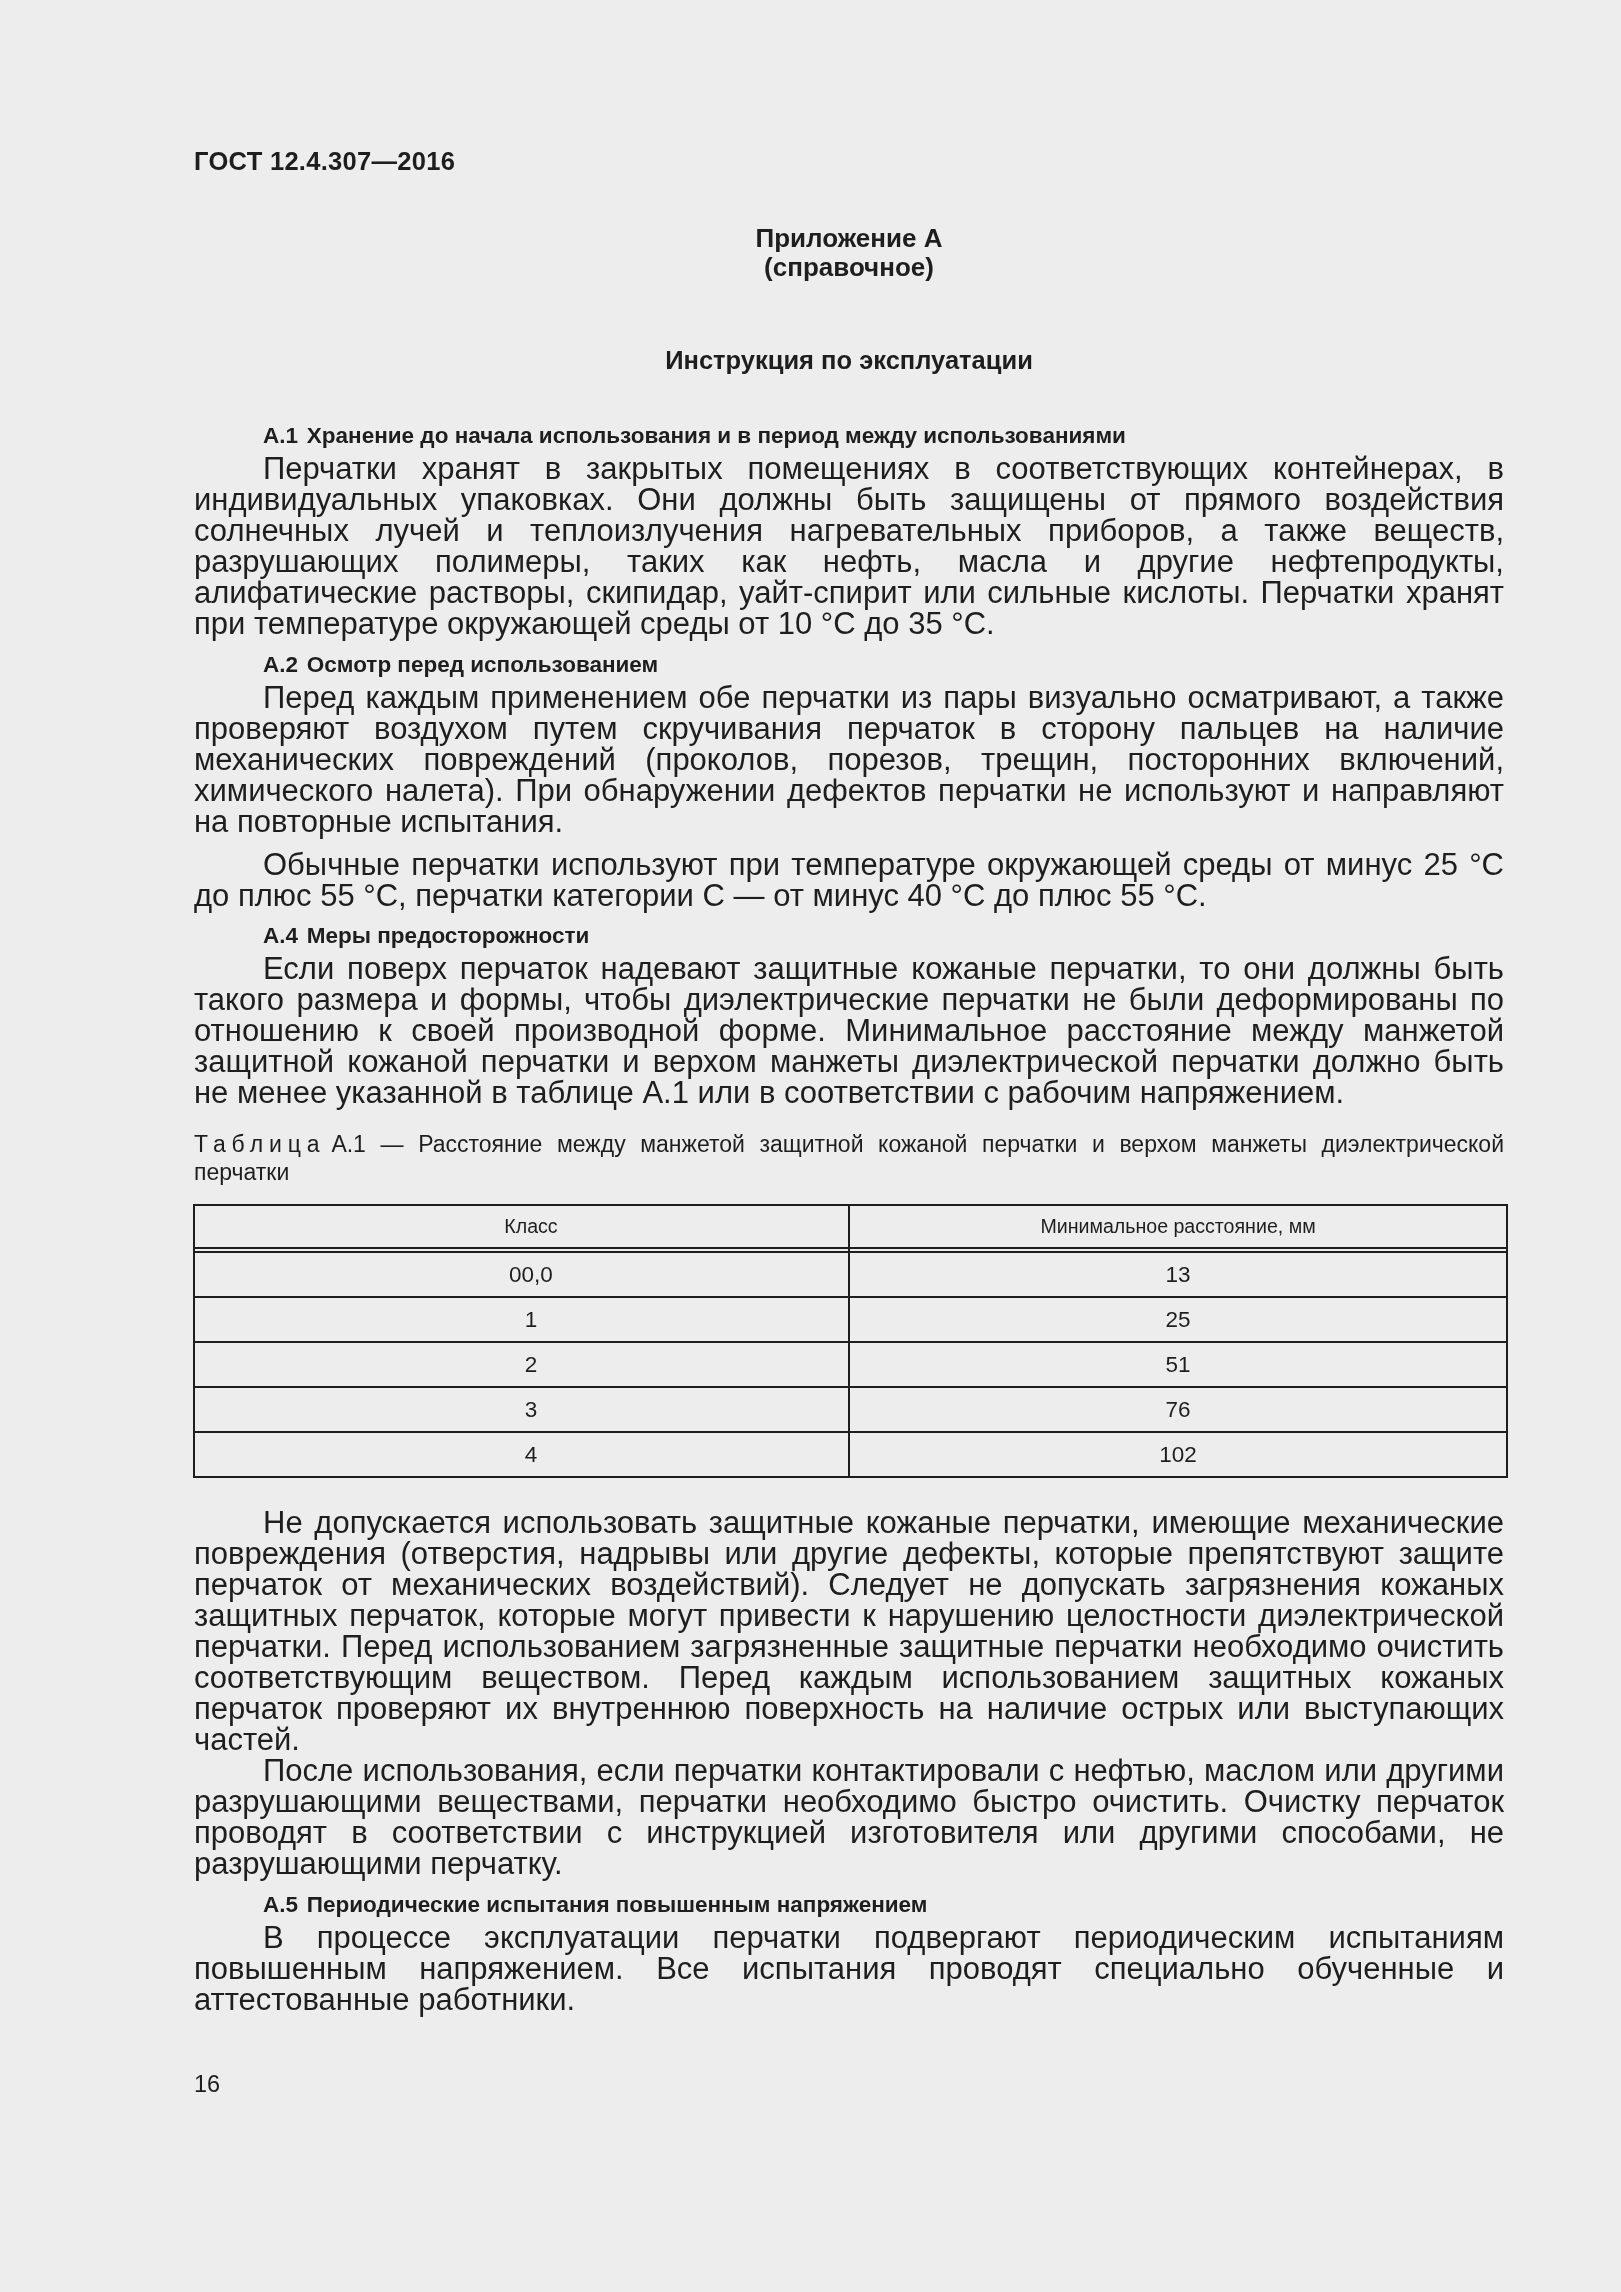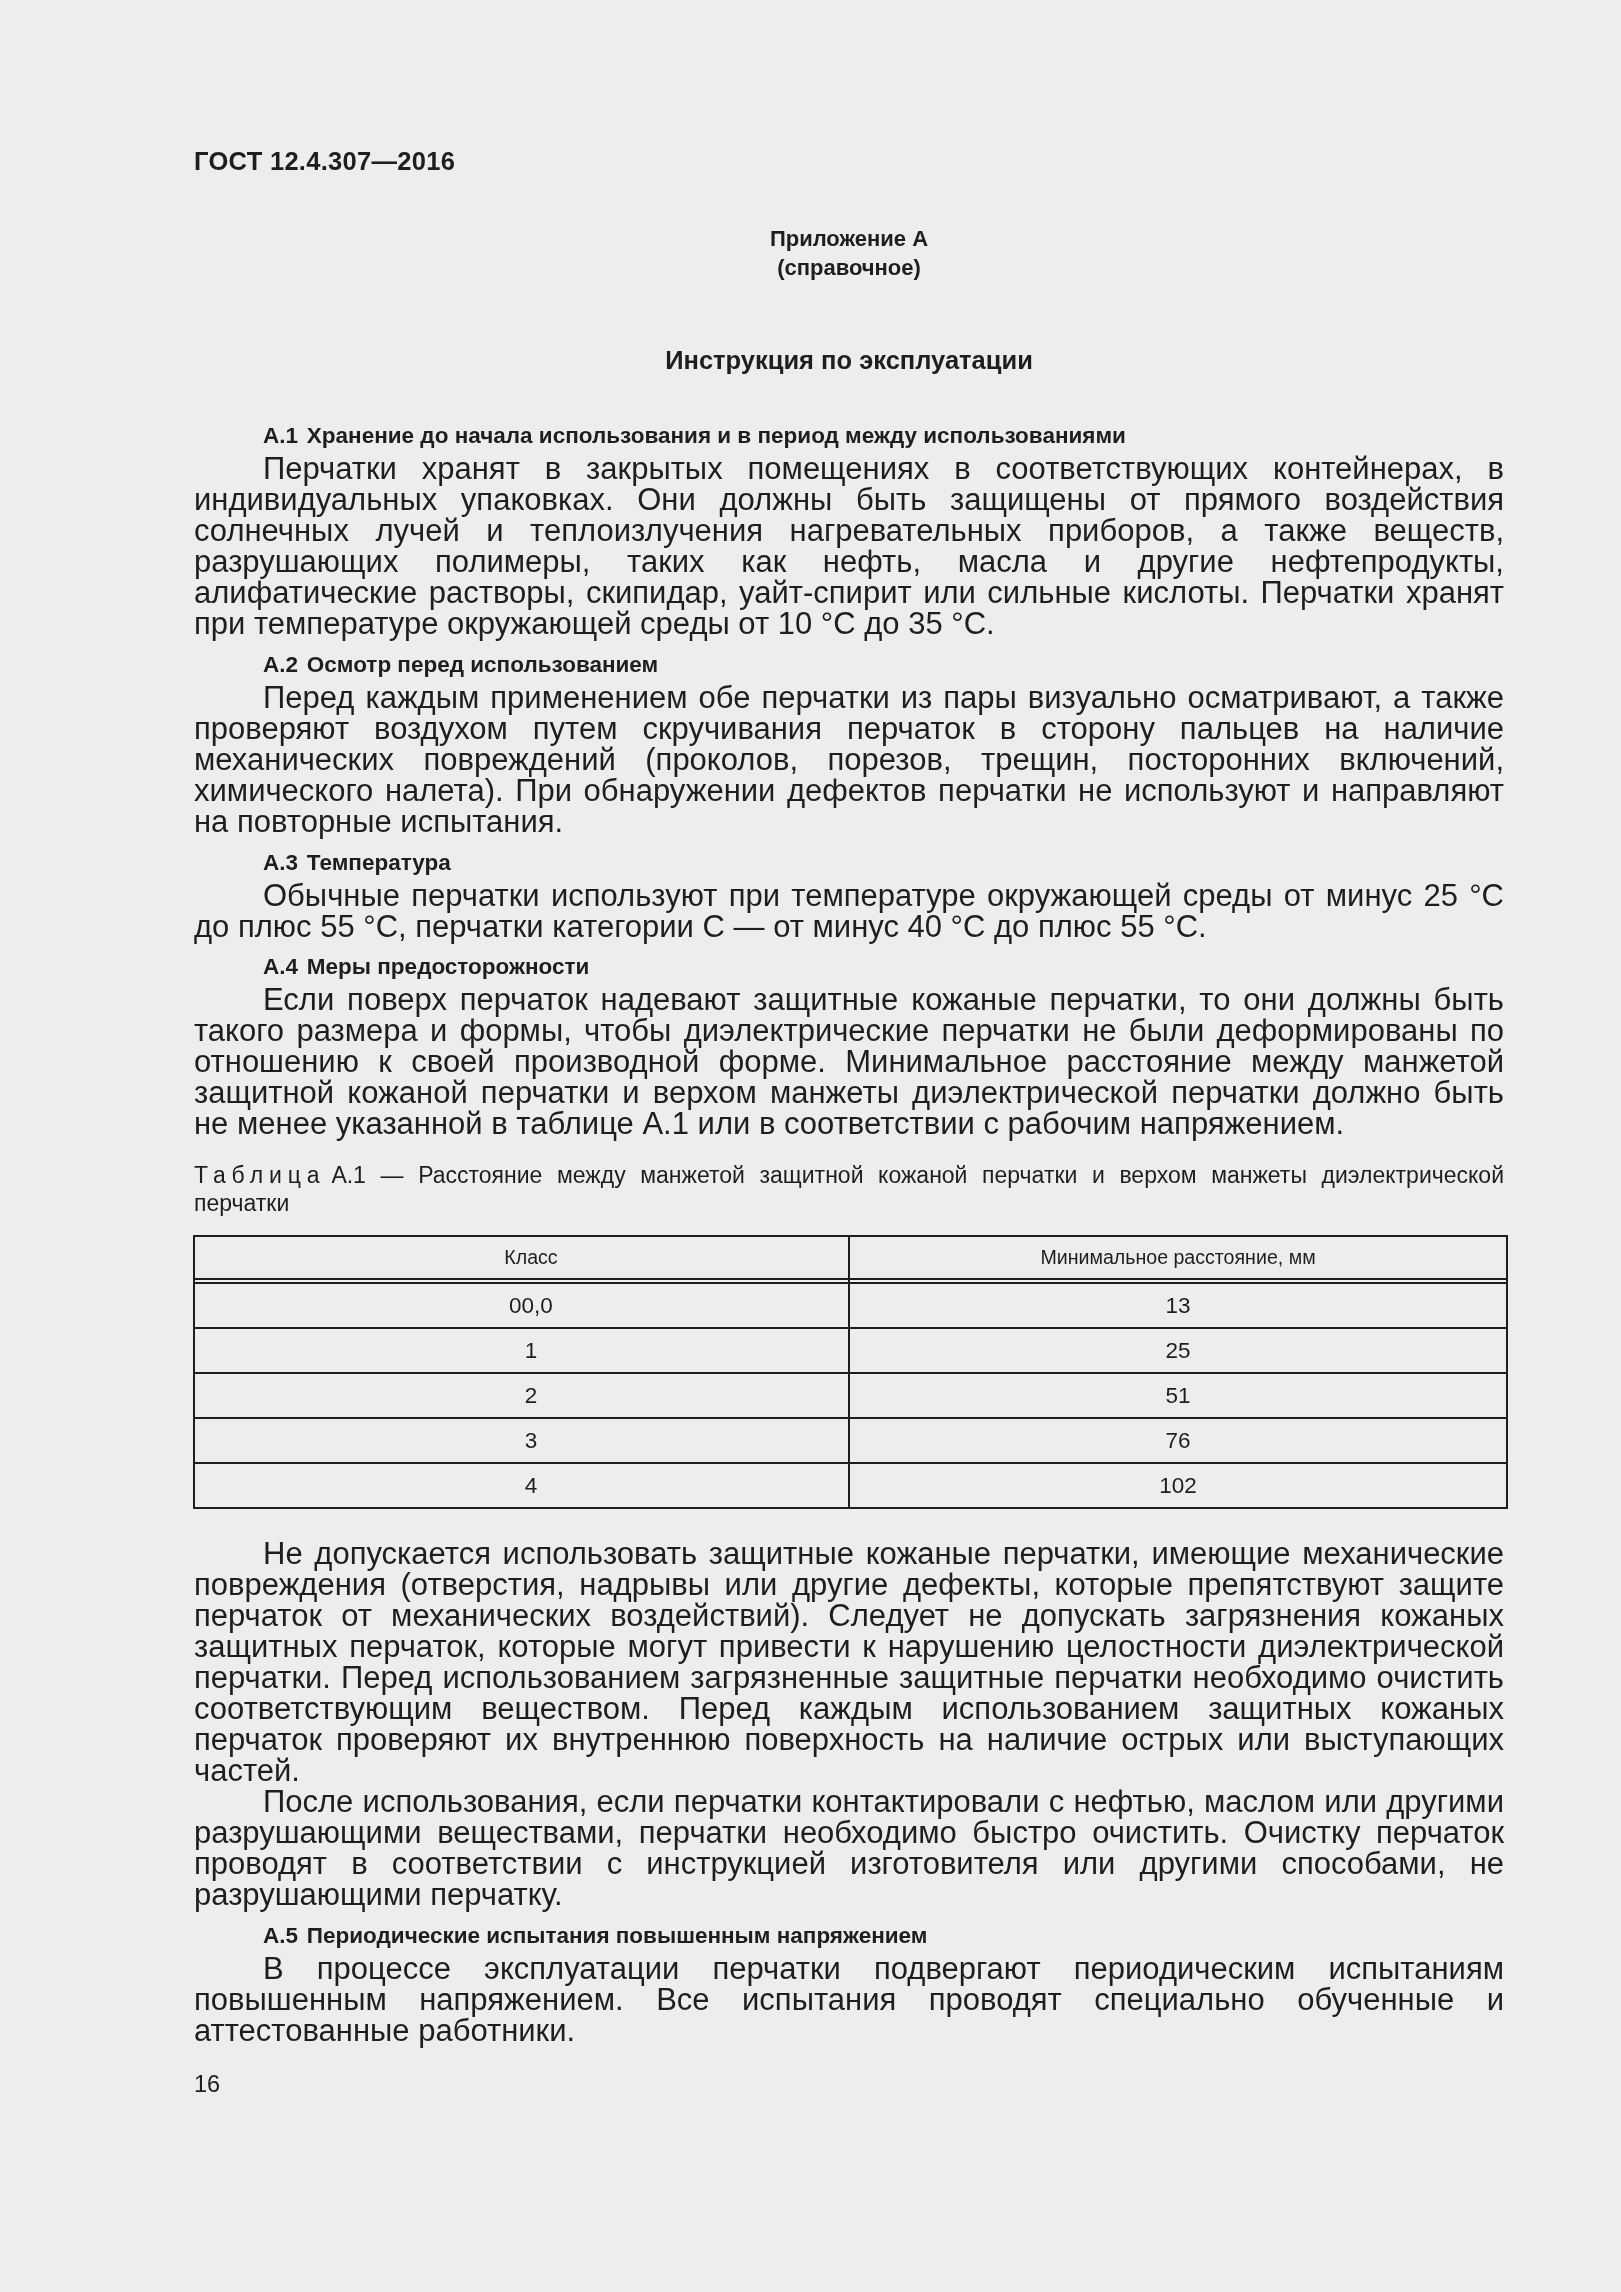--- a/index.html
+++ b/index.html
@@ -29,21 +29,21 @@
       font-weight: bold;
       letter-spacing: 0.3px;
       white-space: nowrap;
     }
     .annex-block {
       position: absolute;
       left: 0;
       top: 224px;
       width: 1310px;
       text-align: center;
-      font-size: 22px;
+      font-size: 26px;
       font-weight: bold;
       line-height: 29px;
     }
     .annex-title {
       position: absolute;
       left: 0;
       top: 346px;
       width: 1310px;
       text-align: center;
       font-size: 25.5px;
@@ -139,21 +139,20 @@
     <h3 class="sec-heading"><span class="num">А.1</span><span>Хранение до начала использования и в период между использованиями</span></h3>
     <p class="para" style="margin-top:2px">Перчатки хранят в закрытых помещениях в соответствующих контейнерах, в индивидуальных упаковках. Они должны быть защищены от прямого воздействия солнечных лучей и теплоизлучения нагревательных приборов, а также веществ, разрушающих полимеры, таких как нефть, масла и другие нефтепродукты, алифатические растворы, скипидар, уайт-спирит или сильные кислоты. Перчатки хранят при температуре окружающей среды от 10 °С до 35 °С.</p>
 
     <div class="gap-s"></div>
 
     <h3 class="sec-heading"><span class="num">А.2</span><span>Осмотр перед использованием</span></h3>
     <p class="para" style="margin-top:2px">Перед каждым применением обе перчатки из пары визуально осматривают, а также проверяют воздухом путем скручивания перчаток в сторону пальцев на наличие механических повреждений (проколов, порезов, трещин, посторонних включений, химического налета). При обнаружении дефектов перчатки не используют и направляют на повторные испытания.</p>
 
     <div class="gap-s"></div>
 
-    <h3 class="sec-heading"><span class="num">А.3</span><span>Температура</span></h3>
     <p class="para" style="margin-top:2px">Обычные перчатки используют при температуре окружающей среды от минус 25 °С до плюс 55 °С, перчатки категории С — от минус 40 °С до плюс 55 °С.</p>
 
     <div class="gap-s"></div>
 
     <h3 class="sec-heading"><span class="num">А.4</span><span>Меры предосторожности</span></h3>
     <p class="para" style="margin-top:2px">Если поверх перчаток надевают защитные кожаные перчатки, то они должны быть такого размера и формы, чтобы диэлектрические перчатки не были деформированы по отношению к своей производной форме. Минимальное расстояние между манжетой защитной кожаной перчатки и верхом манжеты диэлектрической перчатки должно быть не менее указанной в таблице А.1 или в соответствии с рабочим напряжением.</p>
 
     <div style="height:21.6px"></div>
 
     <p class="table-caption"><span class="word-tab">Таблица</span><span>А.1 — Расстояние между манжетой защитной кожаной перчатки и верхом манжеты диэлектрической перчатки</span></p>

